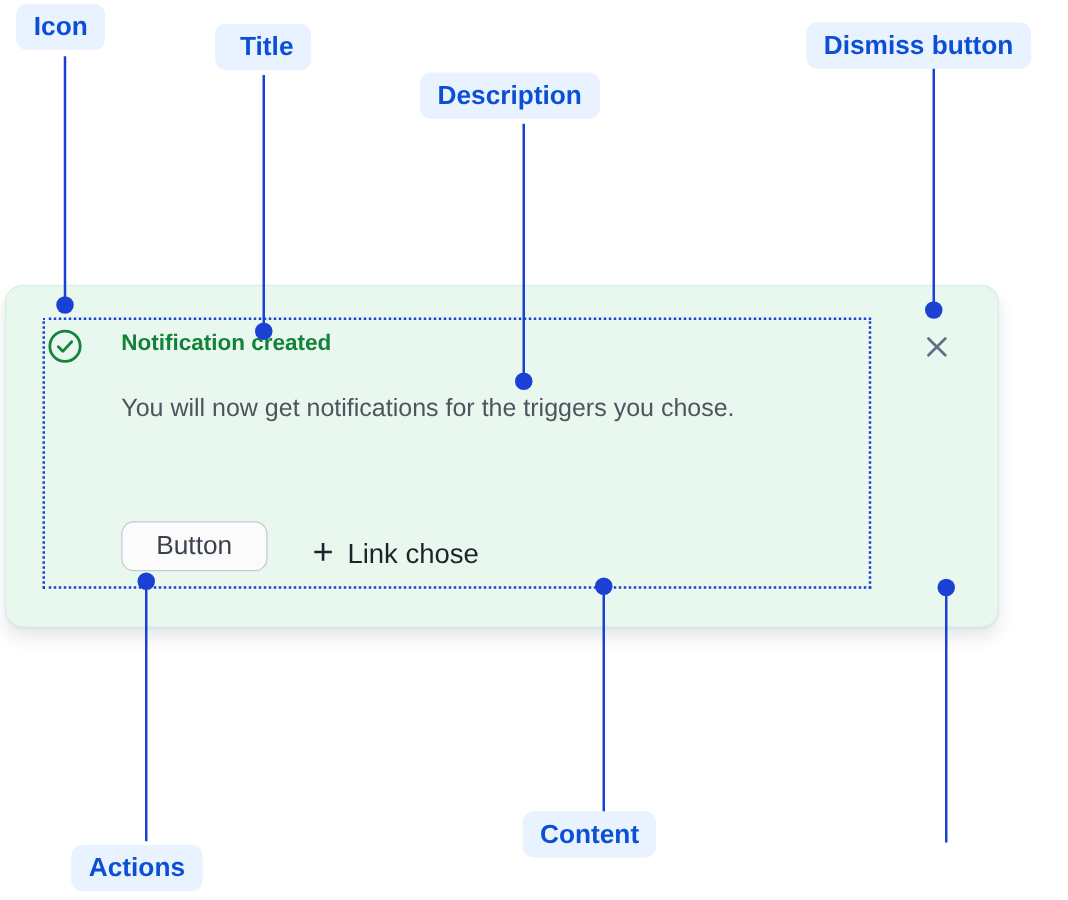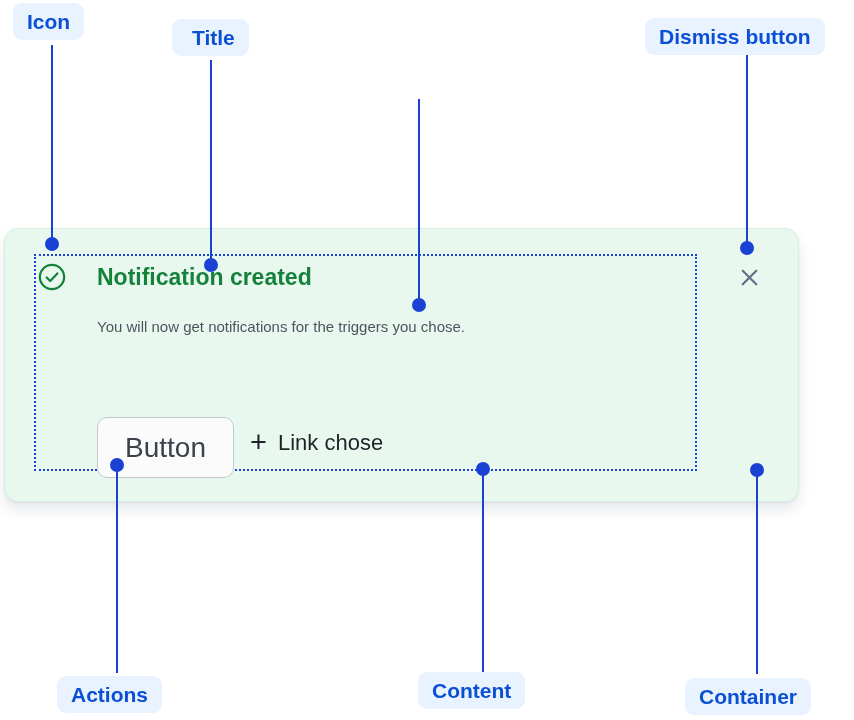--- a/index.html
+++ b/index.html
@@ -68,42 +68,42 @@
     border:2px dotted var(--c-connector);
   }
   .check-icon{
     position:absolute;
     left:33px;top:34px;
     width:28px;height:28px;
   }
   .flag-title{
     position:absolute;
     left:92px;top:35px;
-    font-size:23px;
+    font-size:18px;
     font-weight:700;
     color:var(--c-title_green);
   }
   .flag-desc{
     position:absolute;
     left:92px;top:79px;
     width:600px;
-    font-size:15px;
+    font-size:20px;
     line-height:38px;
     color:var(--c-description_text);
   }
   .flag-button{
     position:absolute;
     left:92px;top:188px;
-    height:61px;
+    height:40px;
     padding:0 27px;
     background:var(--c-button_bg);
     border:1.5px solid var(--c-button_border);
     border-radius:10px;
     font-family:"Liberation Sans", sans-serif;
-    font-size:28px;
+    font-size:21px;
     color:var(--c-button_text);
     cursor:pointer;
   }
   .flag-link{
     position:absolute;
     left:245px;top:188px;
     height:51px;
     display:flex;
     align-items:center;
     gap:11px;
@@ -126,21 +126,21 @@
     border:none;
     display:flex;align-items:center;justify-content:center;
     cursor:pointer;
   }
   
   .pill-icon{left:13px;top:3px;text-align:center;}
   .pill-title{left:172px;top:19px;padding-left:20px;}
   .pill-description{left:336px;top:58px;}
   .pill-dismiss{left:645px;top:18px;}
   .pill-actions{left:57px;top:676px;}
-  .pill-content{left:418px;top:672px;}
+  .pill-content{left:418px;top:649px;}
   .pill-container{left:685px;top:678px;}
 
   .line-icon{left:51px;top:45px;height:195px;}
   .line-title{left:210px;top:60px;height:201px;}
   .line-description{left:418px;top:99px;height:202px;}
   .line-dismiss{left:746px;top:42px;height:202px;}
   .line-actions{left:116px;top:465px;height:208px;}
   .line-content{left:482px;top:469px;height:206px;}
   .line-container{left:756px;top:470px;height:204px;}
 
@@ -199,18 +199,18 @@
   <div class="dot dot-icon"></div>
   <div class="dot dot-title"></div>
   <div class="dot dot-description"></div>
   <div class="dot dot-dismiss"></div>
   <div class="dot dot-actions"></div>
   <div class="dot dot-content"></div>
   <div class="dot dot-container"></div>
 
   <div class="pill pill-icon">Icon</div>
   <div class="pill pill-title">Title</div>
+  <div class="pill pill-description">Description</div>
   <div class="pill pill-dismiss">Dismiss button</div>
   <div class="pill pill-actions">Actions</div>
   <div class="pill pill-content">Content</div>
-  <div class="pill pill-container">Container</div>
 
 </div>
 
 </body></html>

